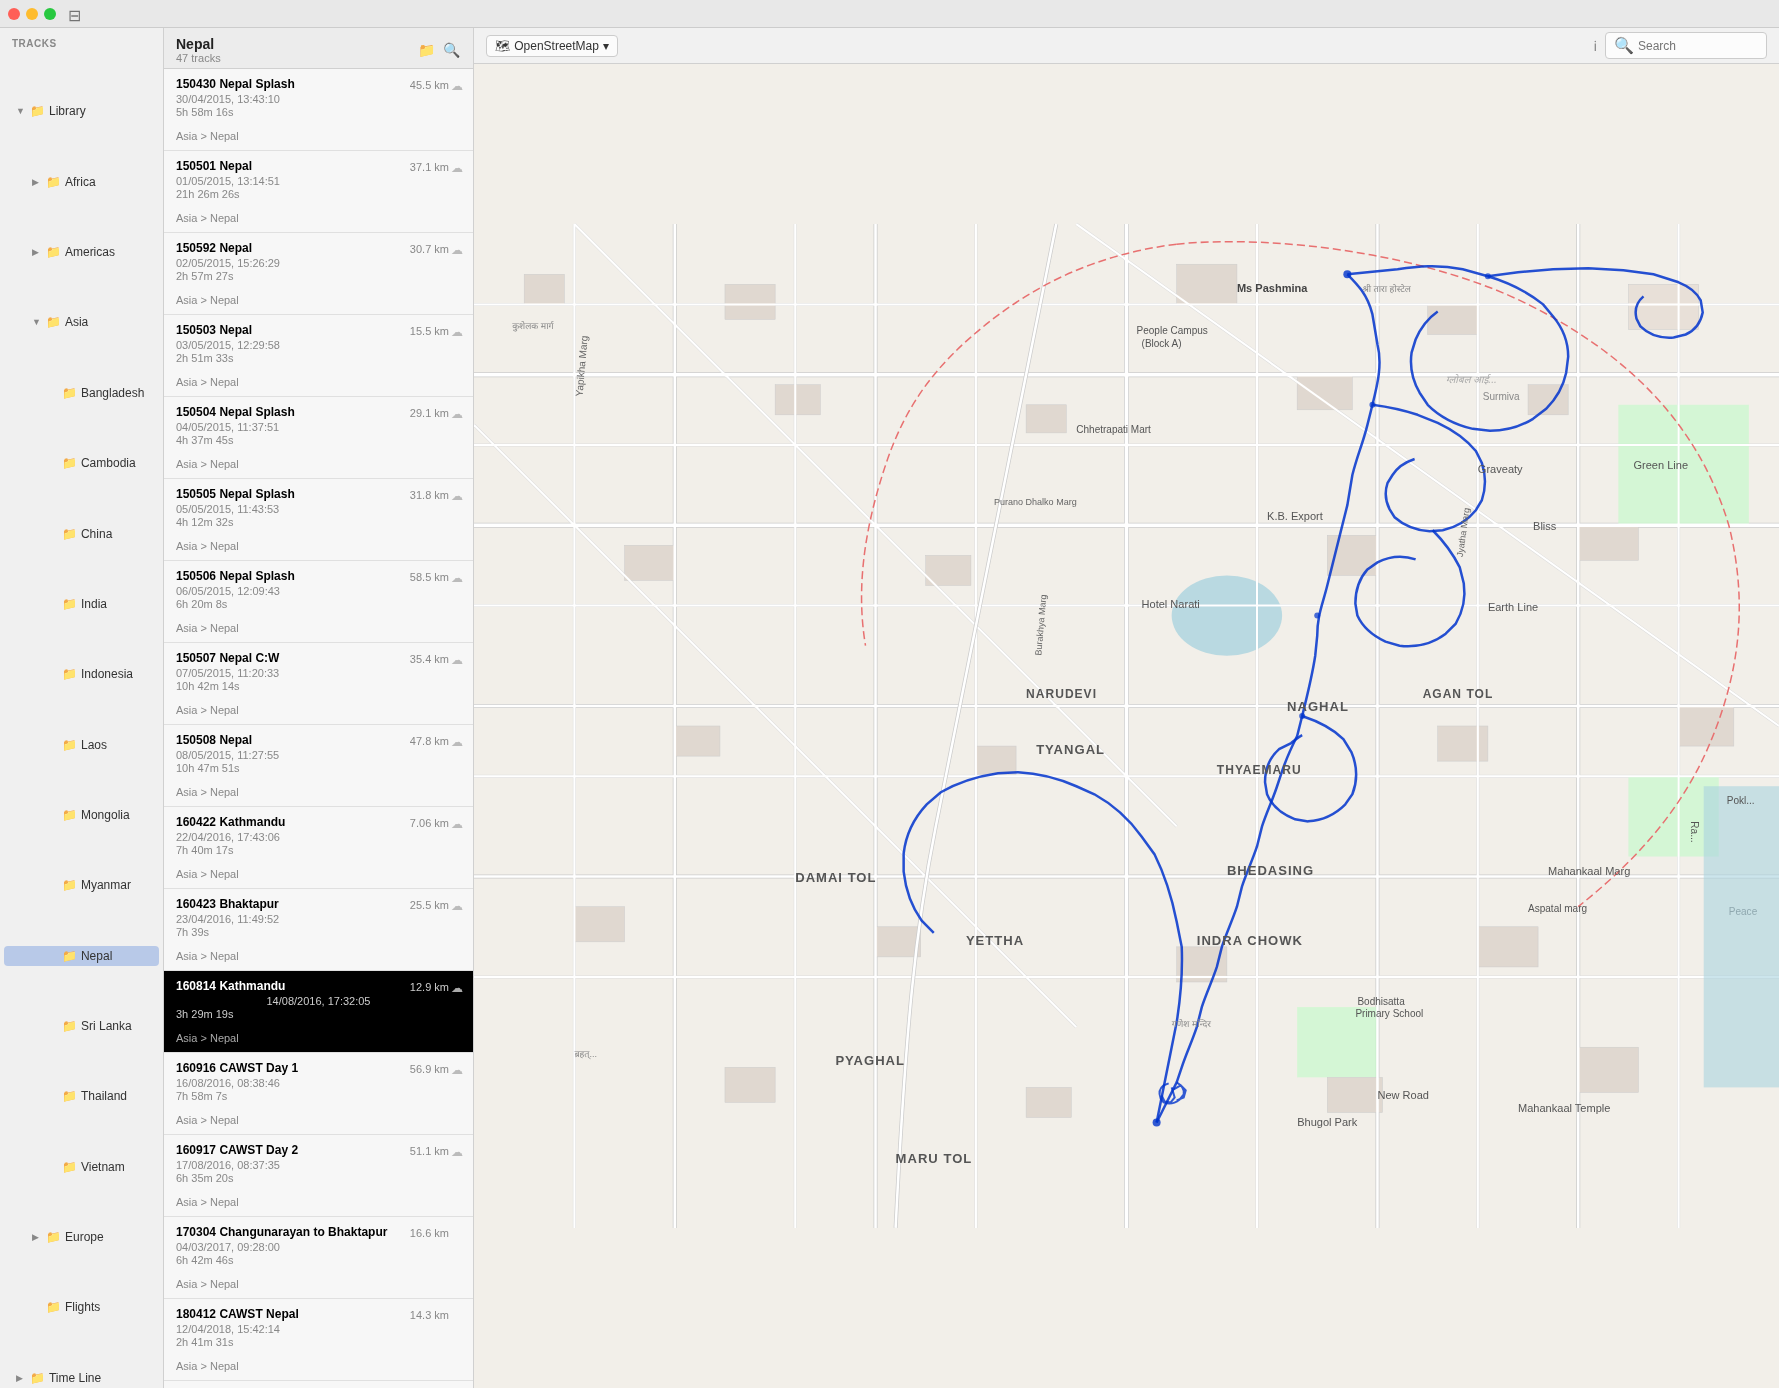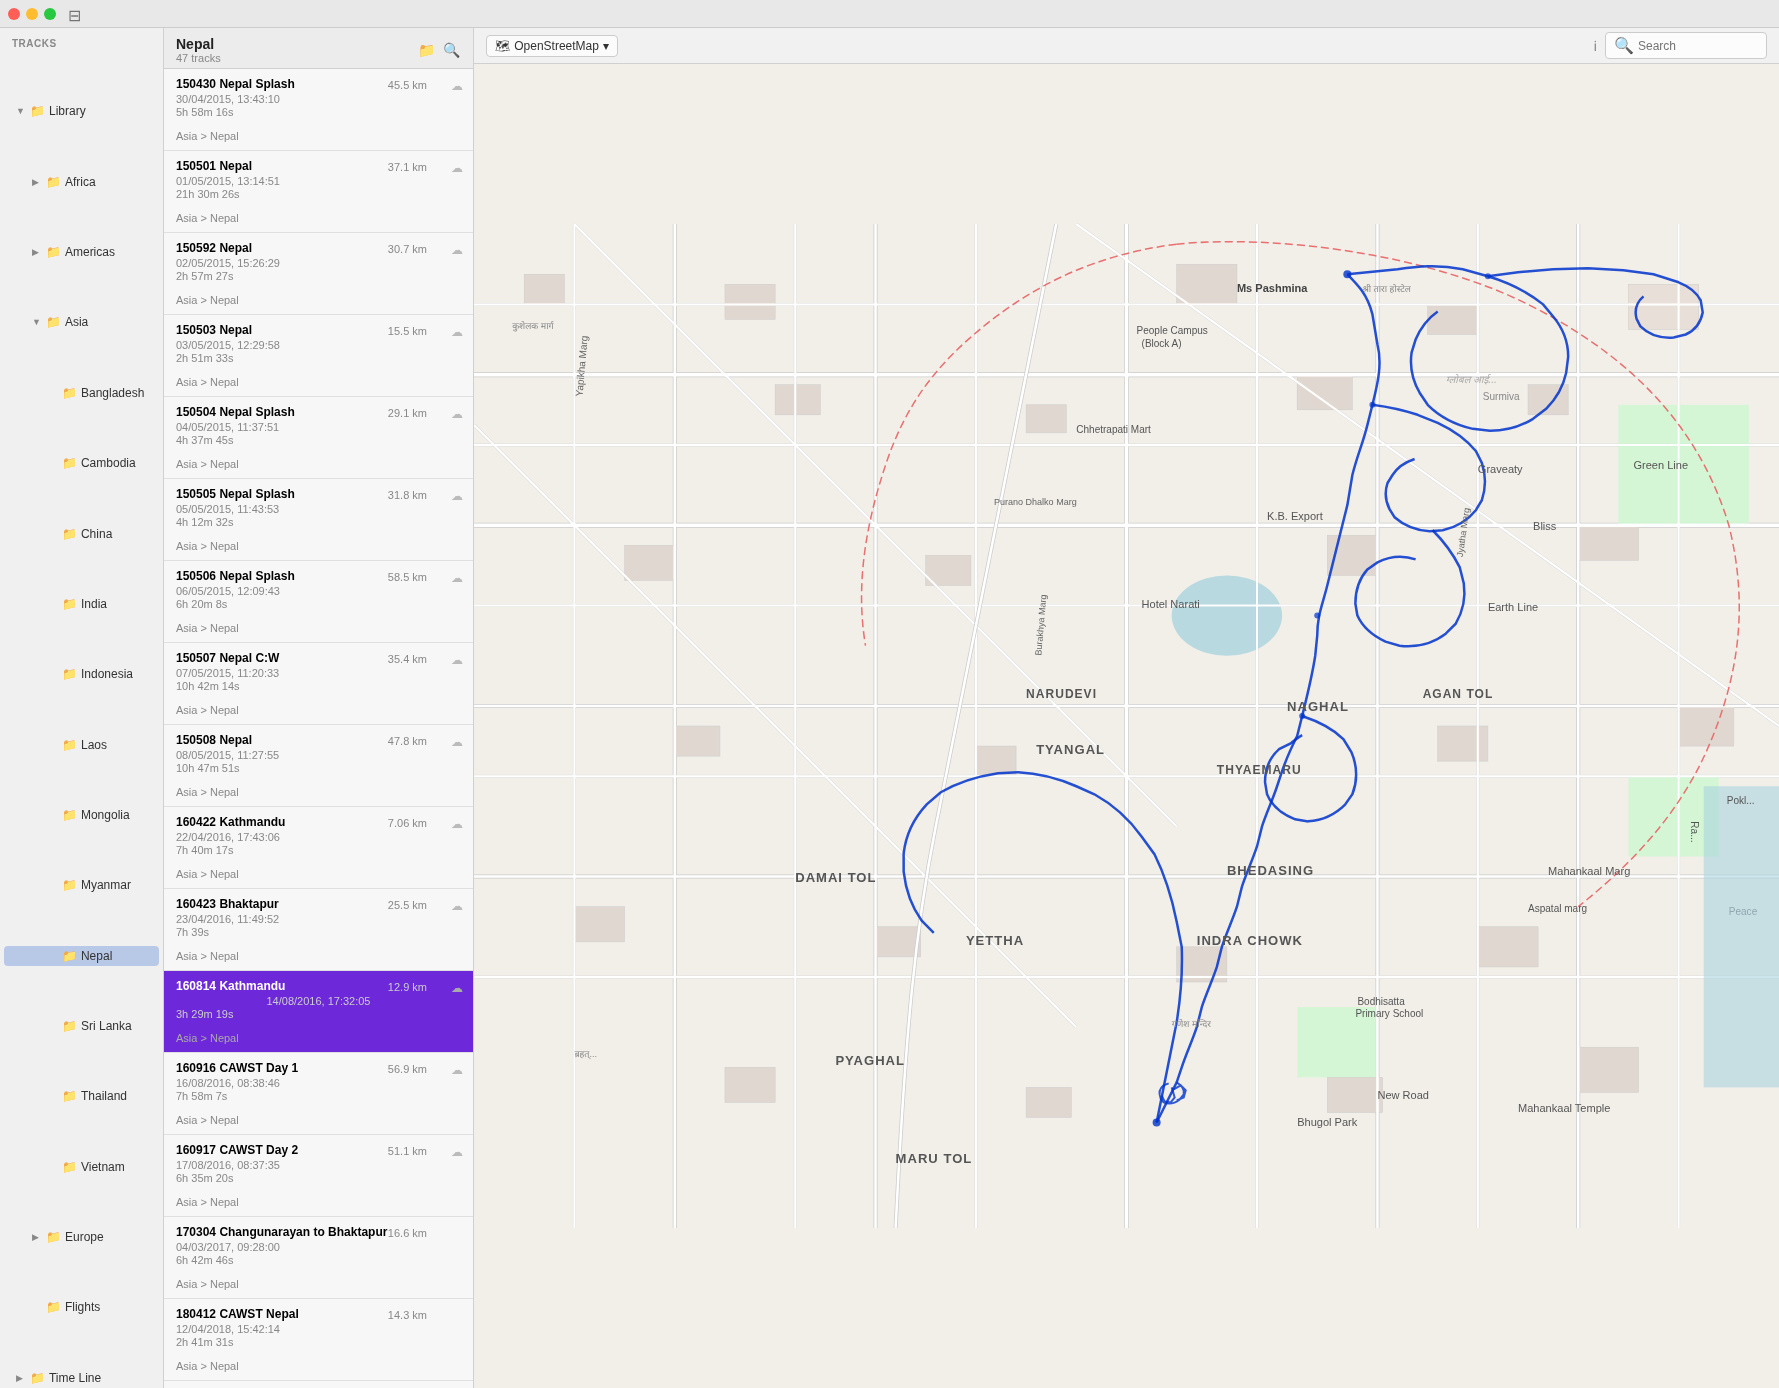--- a/index.html
+++ b/index.html
@@ -84,32 +84,32 @@
     .track-list-subtitle { font-size: 11px; color: #888; }
     .track-list-actions { display: flex; gap: 8px; }
     .track-list-action-btn { background: none; border: none; cursor: pointer; font-size: 14px; color: #666; }
     .track-items { overflow-y: auto; flex: 1; }
     .track-item {
       padding: 8px 12px;
       border-bottom: 1px solid #e0e0e0;
       cursor: pointer;
       position: relative;
     }
-    .track-item.selected { background: #6d28d9; color: #fff; }
+    .track-item.selected { background: #000000; color: #fff; }
     .track-item .track-name { font-size: 12px; font-weight: 600; }
     .track-item.selected .track-name { color: #fff; }
     .track-item .track-date { font-size: 11px; color: #888; margin-top: 2px; }
     .track-item.selected .track-date { color: #ccc; text-align: center; }
     .track-item .track-duration { font-size: 11px; color: #888; margin-top: 1px; }
     .track-item.selected .track-duration { color: #ccc; }
     .track-item .track-path { font-size: 11px; color: #888; margin-top: 12px; }
     .track-item.selected .track-path { color: #aaa; }
     .track-item .track-distance {
       position: absolute;
-      right: 46px;
+      right: 24px;
       top: 10px;
       font-size: 11px;
       color: #888;
     }
     .track-item.selected .track-distance { color: #ccc; }
     .track-item .track-cloud {
       position: absolute;
       right: 10px;
       top: 10px;
       font-size: 12px;
@@ -329,21 +329,21 @@
       <div class="track-name">150430 Nepal Splash</div>
       <div class="track-date">30/04/2015, 13:43:10</div>
       <div class="track-duration">5h 58m 16s</div>
       <div class="track-path">Asia &gt; Nepal</div>
       <span class="track-distance">45.5 km</span>
       <span class="track-cloud">☁</span>
     </div>
         <div class="track-item">
       <div class="track-name">150501 Nepal</div>
       <div class="track-date">01/05/2015, 13:14:51</div>
-      <div class="track-duration">21h 30m 26s</div>
+      <div class="track-duration">21h 26m 26s</div>
       <div class="track-path">Asia &gt; Nepal</div>
       <span class="track-distance">37.1 km</span>
       <span class="track-cloud">☁</span>
     </div>
         <div class="track-item">
       <div class="track-name">150592 Nepal</div>
       <div class="track-date">02/05/2015, 15:26:29</div>
       <div class="track-duration">2h 57m 27s</div>
       <div class="track-path">Asia &gt; Nepal</div>
       <span class="track-distance">30.7 km</span>

